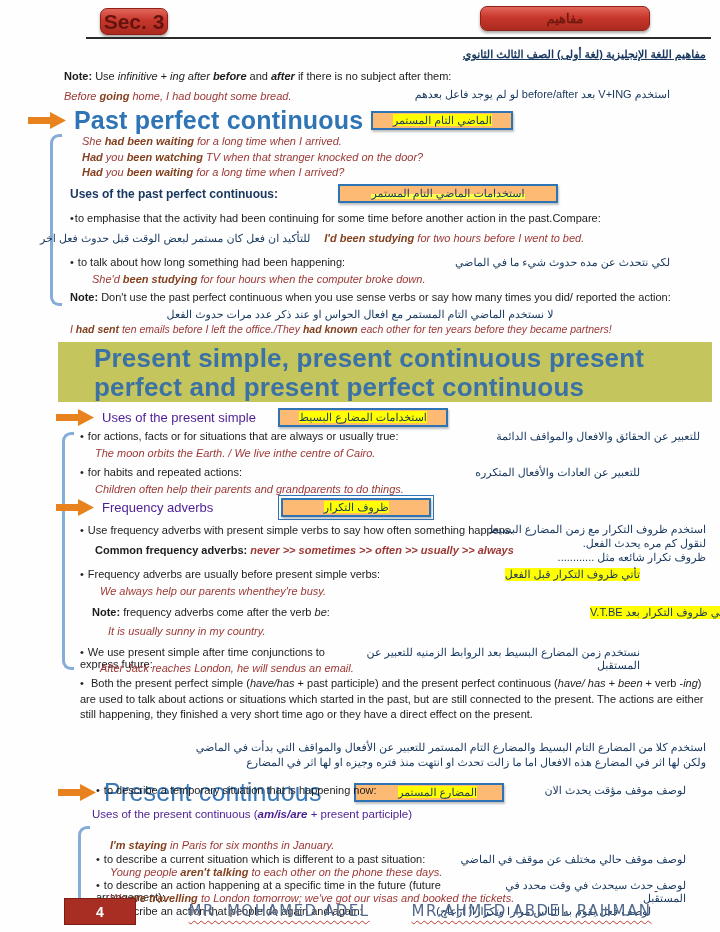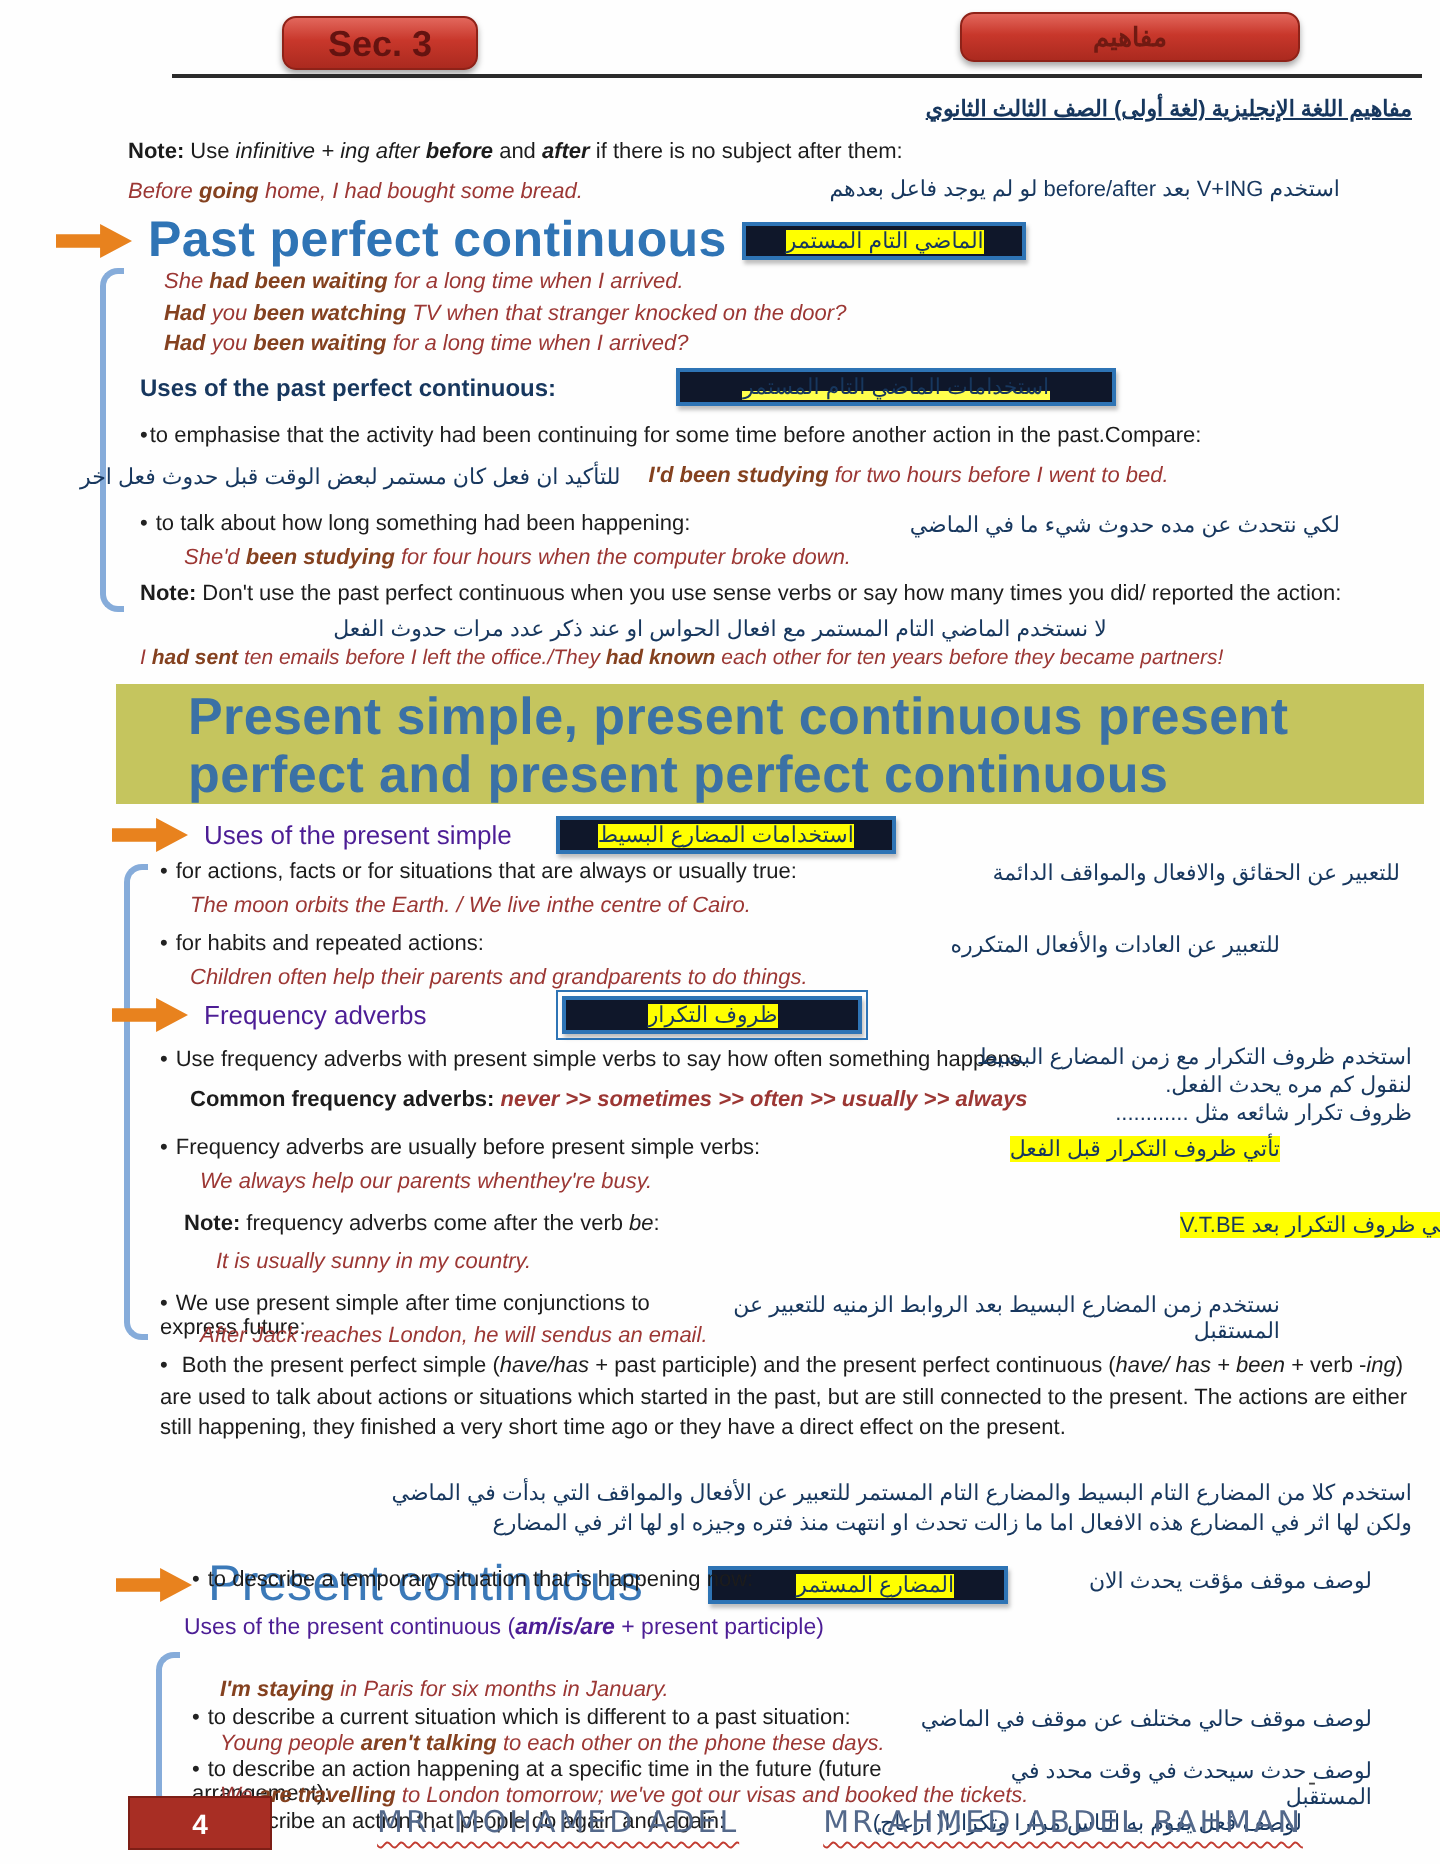--- a/index.html
+++ b/index.html
@@ -10,21 +10,21 @@
     font-family:"Liberation Sans", sans-serif; color:#1c1c1c;
   }
   
   .hdr { position:absolute; top:6px; left:0; width:100%; height:34px; }
   .badge {
     position:absolute; border-radius:7px; text-align:center;
     background:linear-gradient(#e2675c 0%, #c8372b 45%, #ab2a1f 100%);
     border:1px solid #8e2218; box-shadow:0 2px 3px rgba(0,0,0,.35);
     color:#641310; font-weight:bold;
   }
-  .badge.sec { left:100px; top:2px; width:98px; height:27px; font-size:18px; line-height:26px;margin-left:41px; }
+  .badge.sec { left:100px; top:2px; width:68px; height:27px; font-size:21px; line-height:26px; }
   .badge.maf { left:480px; top:0; width:170px; height:25px; font-size:13px; line-height:24px; color:#701a12; }
   .rule { position:absolute; top:37px; left:86px; width:625px; border-top:2.5px solid #2b2b2b; }
   .doc-title {
     position:absolute; top:48px; right:14px;
     font-size:11px; font-weight:bold; color:#17375e;
     text-decoration:underline; direction:rtl;
   }
   
   .eng { font-size:11px; color:#1c1c1c; }
   .b { font-weight:bold; }
@@ -33,21 +33,21 @@
   .mb  { color:#84411f; font-weight:bold; font-style:italic; }
   .arb { color:#17375e; font-weight:normal; direction:rtl; font-size:11px; }
   .hl  { background:#ffff00; }
   .steel { color:#4c1d95; }
   .navy { color:#17375e; font-weight:bold; }
   .row { display:flex; justify-content:space-between; align-items:flex-start; }
   .bullet::before { content:"\2022"; margin-right:4px; color:#222; }
   .bullet.tight::before { margin-right:1px; }
   
   .bluebox {
-    border:2px solid #2e74b5; background:#0f172a; padding:1px 14px;
+    border:2px solid #2e74b5; background:#fdba74; padding:1px 14px;
     font-size:11px; text-align:center; box-shadow:1px 2px 2px rgba(0,0,0,.25);
   }
   .bluebox.dbl { outline:1px solid #2e74b5; outline-offset:2px; }
   .ul-yellow { background:linear-gradient(transparent 62%, #ffff4d 62%); }
   
   .arrow {
     display:inline-block; width:38px; height:17px; background:#e8821e;
     clip-path:polygon(0 30%, 58% 30%, 58% 0, 100% 50%, 58% 100%, 58% 70%, 0 70%);
     flex:none;
   }

